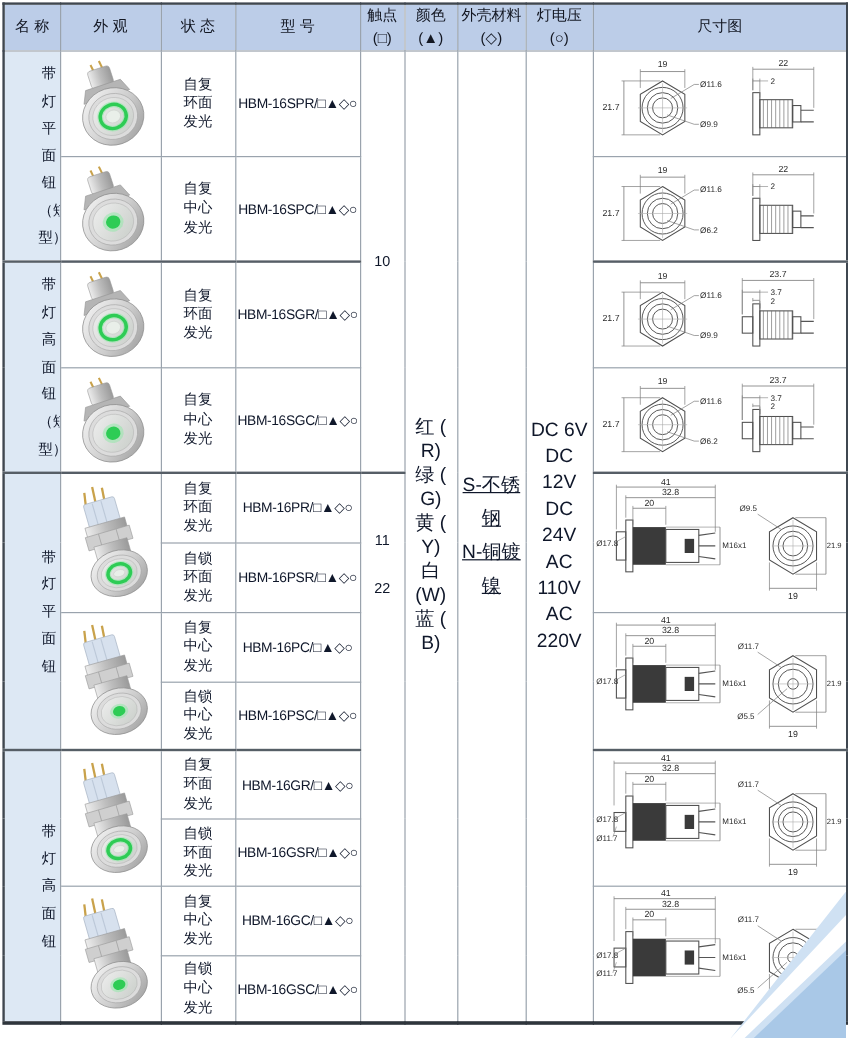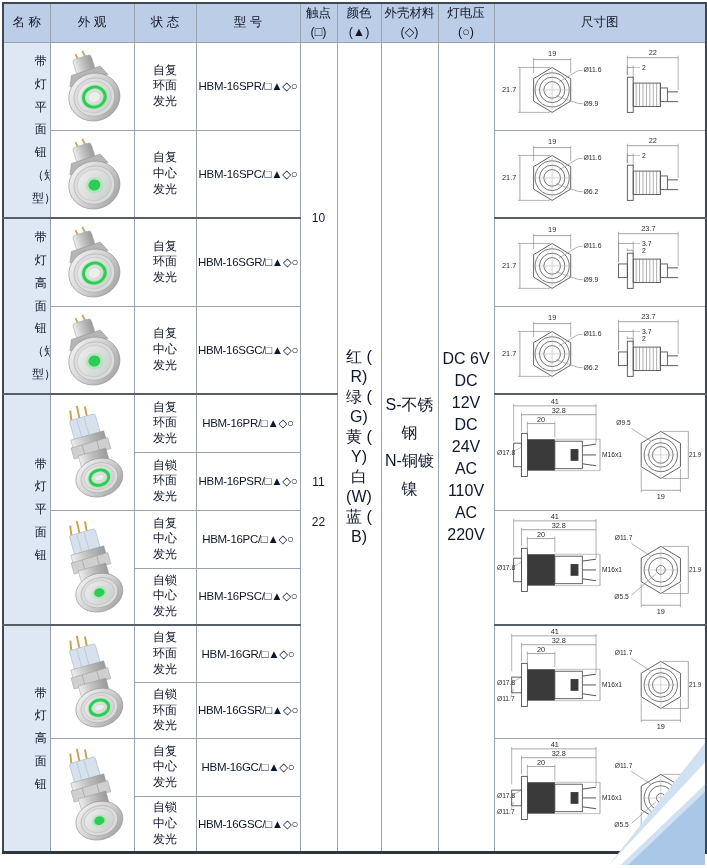--- a/index.html
+++ b/index.html
@@ -7,25 +7,25 @@
         font-family:"Liberation Sans","DejaVu Sans",sans-serif;}
   table.spec{border-collapse:collapse;table-layout:fixed;width:703px;margin:2px 0 0 2px;
              border:2px solid #3f4750;border-bottom:3px solid #2e353c;}
   td,th{border:1px solid #9aa3ad;padding:0;text-align:center;vertical-align:middle;color:#0f172a;overflow:hidden;}
   thead th{background:#bccde8;font-weight:normal;font-size:12.5px;color:#131722;line-height:1.5;}
   tr.gs td{border-top:2px solid #565e66;}
   td.name{background:#dde8f4;font-size:12px;line-height:1.9;white-space:pre-line;padding-left:28px;}
   td.state{font-size:12px;line-height:1.3;white-space:pre-line;margin-top:37px;}
   td.model{font-size:11.5px;letter-spacing:-0.3px;}
   td.contact{font-size:12px;}
-  td.contact .stackc{display:flex;flex-direction:column;gap:26px;padding-top:48px;align-items:center;margin-top:32px;}
+  td.contact .stackc{display:flex;flex-direction:column;gap:26px;padding-top:48px;align-items:center;}
   td.contact.ctall{vertical-align:top;}
   .stack span{display:block;font-size:16px;line-height:20px;}
   td.voltage .stack span{line-height:22px;}
-  td.material .stack span{line-height:28px;}
+  td.material .stack span{line-height:28px;text-decoration:underline;}
   td.app, td.dim{background:#fff;}
   .photo svg,.dimwrap svg{display:block;margin:0 auto;}
   
   .wm{position:absolute;right:2px;bottom:3px;width:96px;height:122px;pointer-events:none;}
   .wm .t1{position:absolute;inset:0;background:#cfe1f3;
           clip-path:polygon(100% 0%,100% 100%,0% 100%);}
   .wm .t2{position:absolute;inset:0;background:#ffffff;
           clip-path:polygon(100% 16%,100% 34%,12% 100%,0% 100%);}
   .wm .t3{position:absolute;inset:0;background:#a9c8e7;
           clip-path:polygon(100% 40%,100% 100%,20% 100%);}

